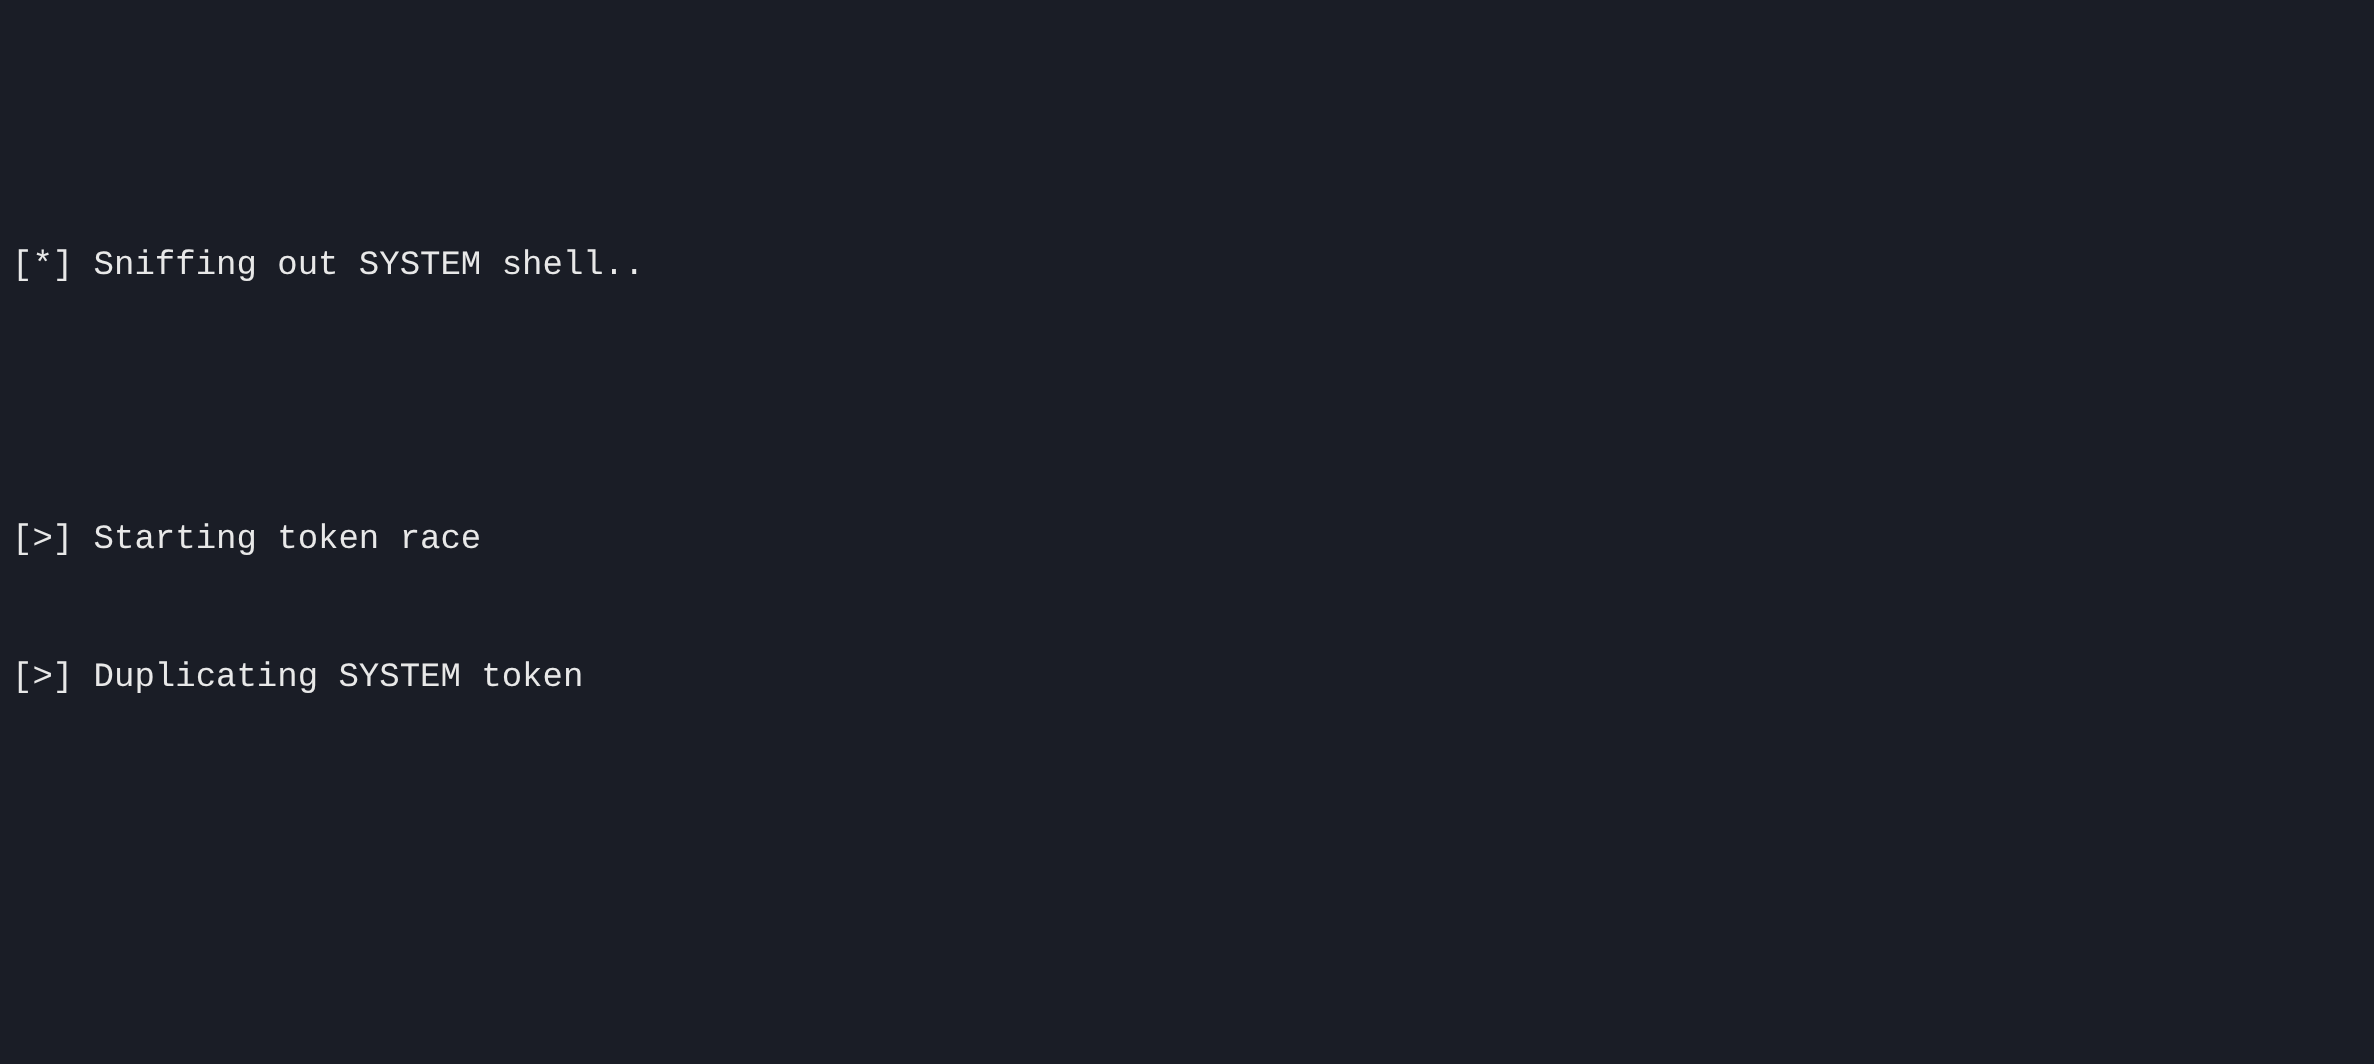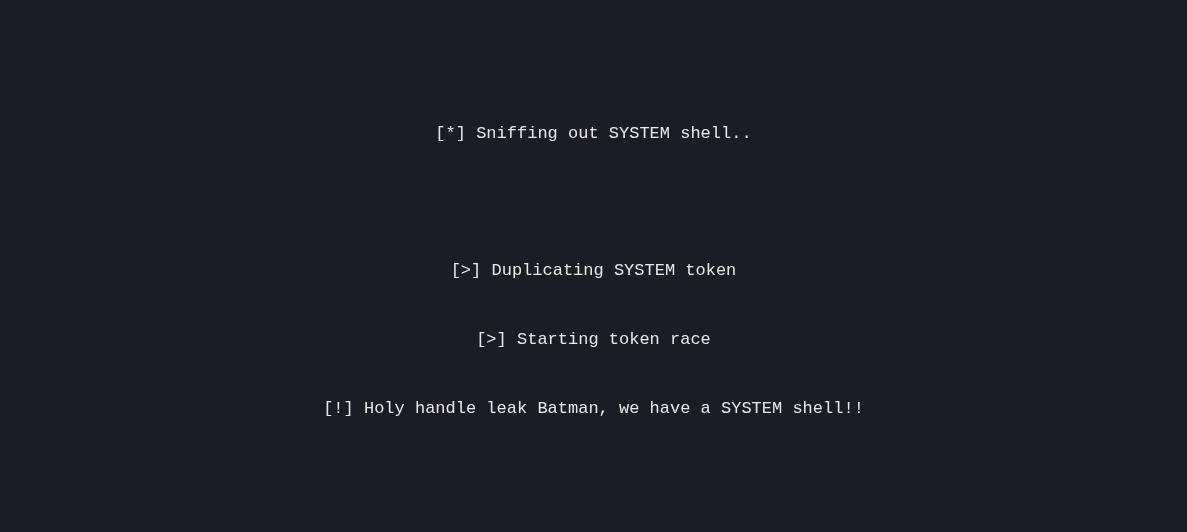--- a/index.html
+++ b/index.html
@@ -17,34 +17,32 @@
       height: 532px;
       overflow: hidden;
     }
     .terminal {
       padding: 8px 6px;
       white-space: pre;
     }
     .line {
       display: block;
       min-height: 1.35em;
-      text-align: center;
     }
   </style>
 </head>
 <body>
 
 <div class="terminal">
 
   <div>
     <span class="line">[*] Sniffing out SYSTEM shell..</span>
     <span class="line"></span>
+    <span class="line">[&gt;] Starting token race</span>
     <span class="line">[&gt;] Duplicating SYSTEM token</span>
-    <span class="line">[&gt;] Starting token race</span>
-    <span class="line">[!] Holy handle leak Batman, we have a SYSTEM shell!!</span>
     
     
     
     
   </div>
 
   
 
   
 

